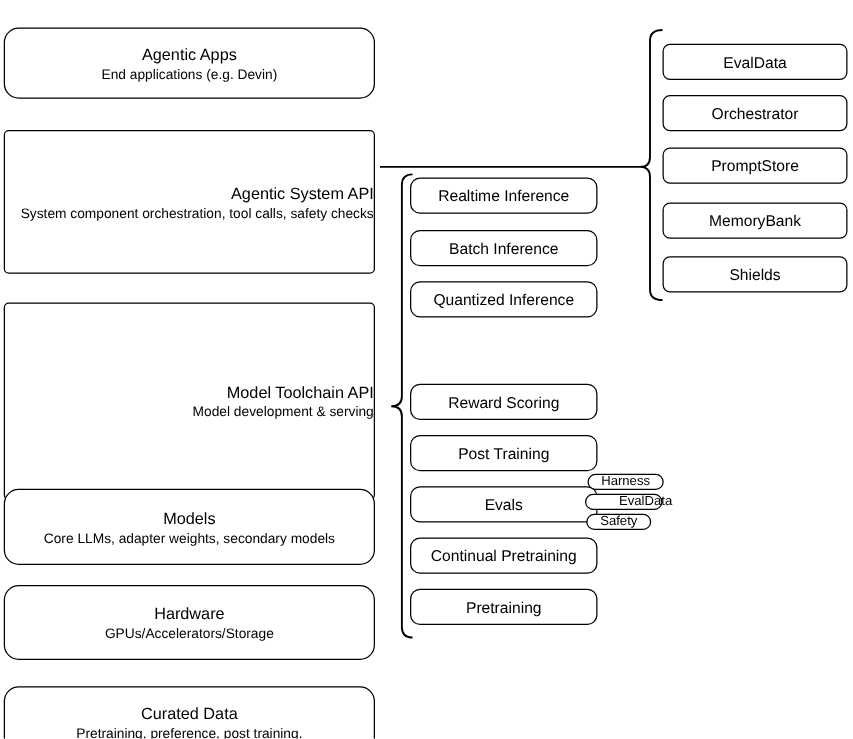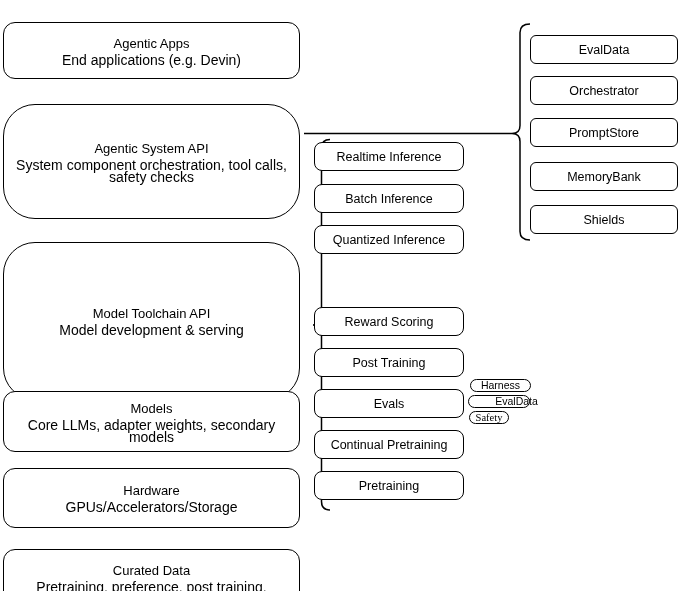--- a/index.html
+++ b/index.html
@@ -23,25 +23,25 @@
     box-sizing: border-box;
     background: #ffffff;
     border: 1.5px solid #000000;
     display: flex;
     flex-direction: column;
     align-items: center;
     justify-content: center;
     text-align: center;
   }
   .layer { left: 3px; width: 297px; border-radius: 12px; margin-top: 19px; }
-  .layer.big { border-radius: 32px; }
+  .layer.big { border-radius: 4px; align-items: flex-end; }
   .layer-title { font-size: 13px; line-height: 15px; }
-  .layer-sub { font-size: 14px; line-height: 12px; margin-top: 3px; }
+  .layer-sub { font-size: 11px; line-height: 12px; margin-top: 3px; }
   .chip {
-    left: 314px; width: 150px; height: 29px;
+    left: 328px; width: 150px; height: 29px;
     border-radius: 8px; font-size: 12.5px;
   }
   .comp {
     left: 530px; width: 148px; height: 29px;
     border-radius: 6px; font-size: 12.5px;
   }
   .pill {
     height: 13px; border-radius: 7px;
     font-size: 10.5px; line-height: 11px;
     z-index: 3; padding: 0 2px;
@@ -92,21 +92,21 @@
   <div class="node chip" style="top:184px;">Batch Inference</div>
   <div class="node chip" style="top:225px;">Quantized Inference</div>
   <div class="node chip" style="top:307px;">Reward Scoring</div>
   <div class="node chip" style="top:348px;">Post Training</div>
   <div class="node chip" style="top:389px;">Evals</div>
   <div class="node chip" style="top:430px;">Continual Pretraining</div>
   <div class="node chip" style="top:471px;">Pretraining</div>
 
   <div class="node pill" style="left:470px;top:379px;width:61px;">Harness</div>
   <div class="node pill" style="left:468px;top:395px;width:62px;padding-left:37px;">EvalData</div>
-  <div class="node pill" style="left:469px;top:411px;width:40px;font-family:Liberation Serif, serif;">Safety</div>
+  <div class="node pill" style="left:469px;top:411px;width:52px;">Safety</div>
 
   <div class="node comp" style="top:35px;">EvalData</div>
   <div class="node comp" style="top:76px;">Orchestrator</div>
   <div class="node comp" style="top:118px;">PromptStore</div>
   <div class="node comp" style="top:162px;">MemoryBank</div>
   <div class="node comp" style="top:205px;">Shields</div>
 
 </div>
 
 </body></html>

